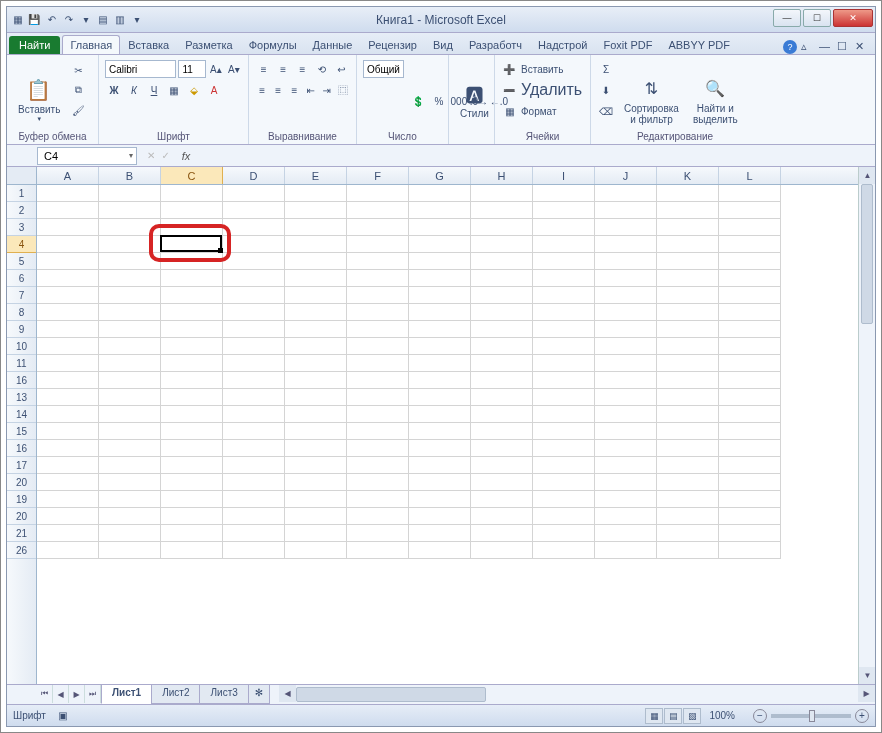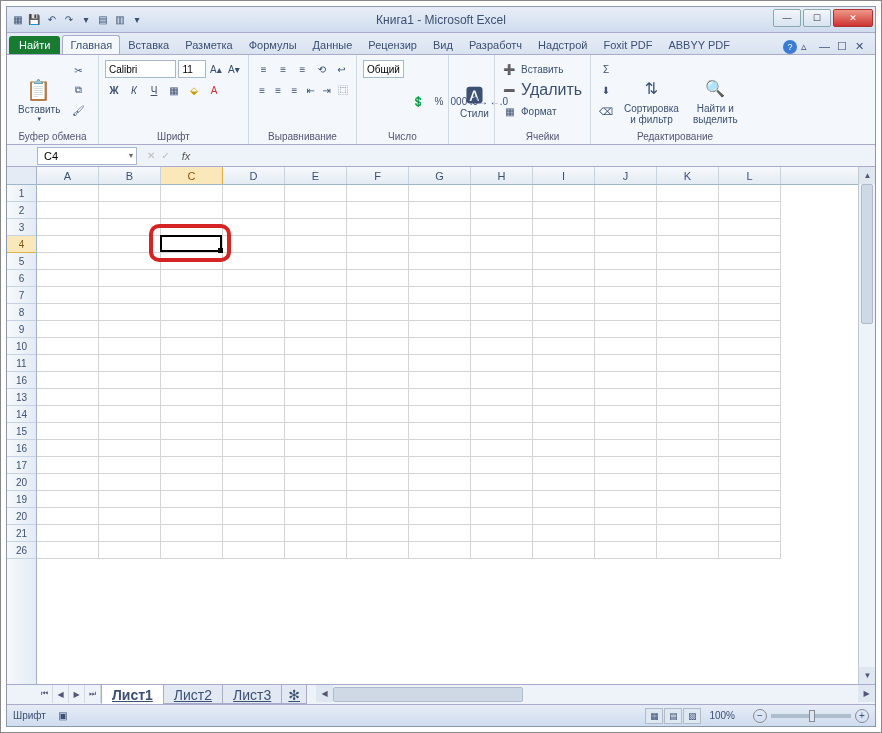--- a/index.html
+++ b/index.html
@@ -60,21 +60,21 @@
 .callout { position: absolute; border: 4px solid #d62424; border-radius: 10px; pointer-events: none; }
 
 .vscroll { width: 17px; background: #e9eef5; border-left: 1px solid #bcc; display: flex; flex-direction: column; }
 .vscroll .arrow, .hscroll .arrow { width: 17px; height: 17px; background: #dfe7f1; display: flex; align-items: center; justify-content: center; font-size: 8px; color: #557; cursor: pointer; }
 .vscroll .track { flex: 1; background: #eef3fa; position: relative; }
 .vscroll .thumb { position: absolute; left: 2px; right: 2px; top: 0; height: 140px; background: #cfd9e6; border: 1px solid #aebccd; border-radius: 2px; }
 
 .sheet-tabs-row { height: 20px; display: flex; border-top: 1px solid #aac; background: #eef3fa; }
 .tab-nav { display: flex; padding-left: 30px; }
 .tab-nav .nav-b { width: 16px; height: 18px; display: flex; align-items: center; justify-content: center; font-size: 8px; color: #557; cursor: pointer; border-right: 1px solid #cdd; }
-.sheet-tab { padding: 2px 10px; font-size: 14px; background: #e2e9f2; border: 1px solid #aac; border-top: none; margin-right: -1px; cursor: pointer; color: #3c5073; text-decoration: underline; }
+.sheet-tab { padding: 2px 10px; font-size: 10px; background: #e2e9f2; border: 1px solid #aac; border-top: none; margin-right: -1px; cursor: pointer; color: #3c5073; }
 .sheet-tab.active { background: #fff; font-weight: bold; border-bottom-color: #fff; }
 .hscroll { flex: 1; display: flex; margin-left: 10px; }
 .hscroll .track { flex: 1; background: #eef3fa; position: relative; }
 .hscroll .thumb { position: absolute; top: 2px; bottom: 2px; left: 0; width: 190px; background: #cfd9e6; border: 1px solid #aebccd; border-radius: 2px; }
 
 .statusbar { height: 22px; background: linear-gradient(#e6edf7,#cfdcee); border-top: 1px solid #aac; display: flex; align-items: center; font-size: 10px; color: #3c5073; padding: 0 6px; }
 .statusbar .spacer { flex: 1; }
 .view-btns { display: flex; gap: 1px; margin-right: 8px; }
 .view-btn { width: 18px; height: 16px; background: #dfe7f1; border: 1px solid #aebccd; display: flex; align-items: center; justify-content: center; font-size: 9px; cursor: pointer; }
 .zoom { display: flex; align-items: center; gap: 4px; }

